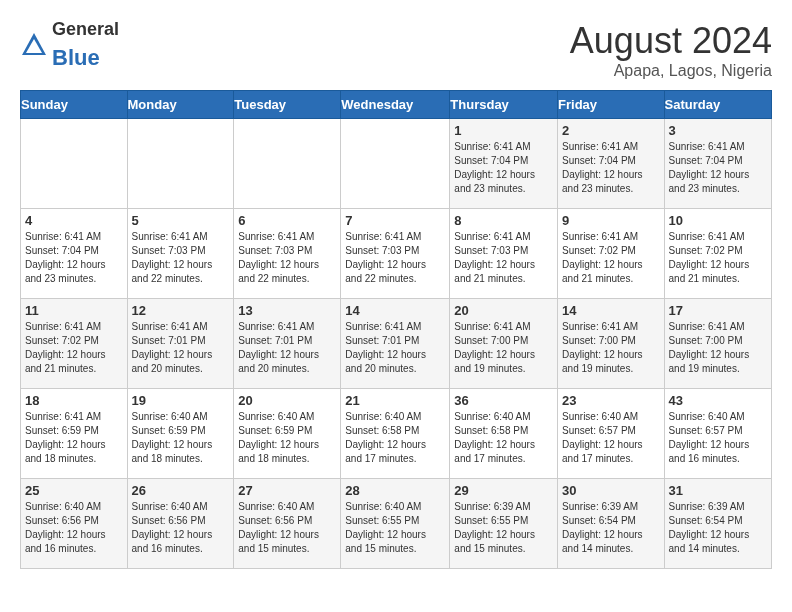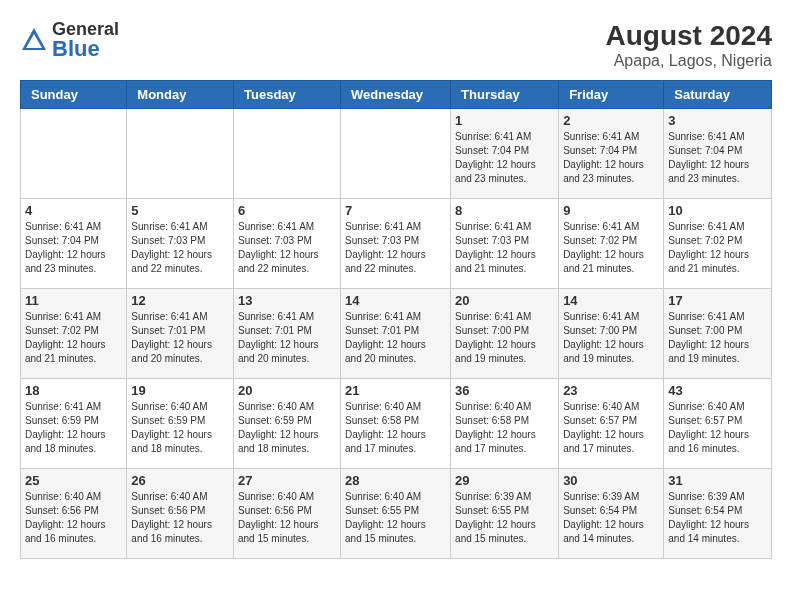--- a/index.html
+++ b/index.html
@@ -17,58 +17,59 @@
       margin-bottom: 10px;
     }
     .logo {
       display: flex;
       align-items: center;
     }
     .logo-text {
       display: flex;
       flex-direction: column;
       line-height: 1;
+      gap: 9px;
     }
     .logo-general {
       font-size: 18px;
       font-weight: bold;
       color: #333;
     }
     .logo-blue {
       font-size: 22px;
       font-weight: bold;
       color: #2a6db5;
     }
     .logo-icon {
       width: 28px;
       height: 28px;
       margin-right: 4px;
     }
     .title-block {
       text-align: right;
     }
     .month-year {
-      font-size: 28px;
-      font-weight: bold;
+      font-size: 36px;
+      font-weight: normal;
       color: #333;
     }
     .location {
       font-size: 16px;
       color: #555;
     }
     table {
       width: 100%;
       border-collapse: collapse;
     }
     thead th {
       background-color: #2a6db5;
       color: #fff;
       font-size: 13px;
       font-weight: bold;
-      padding: 6px 10px;
+      padding: 6px 0;
       text-align: left;
       border: 1px solid #1a5a9a;
     }
     tbody td {
       width: 113px;
       height: 90px;
       vertical-align: top;
       border: 1px solid #ccc;
       padding: 4px;
       font-size: 10.5px;

